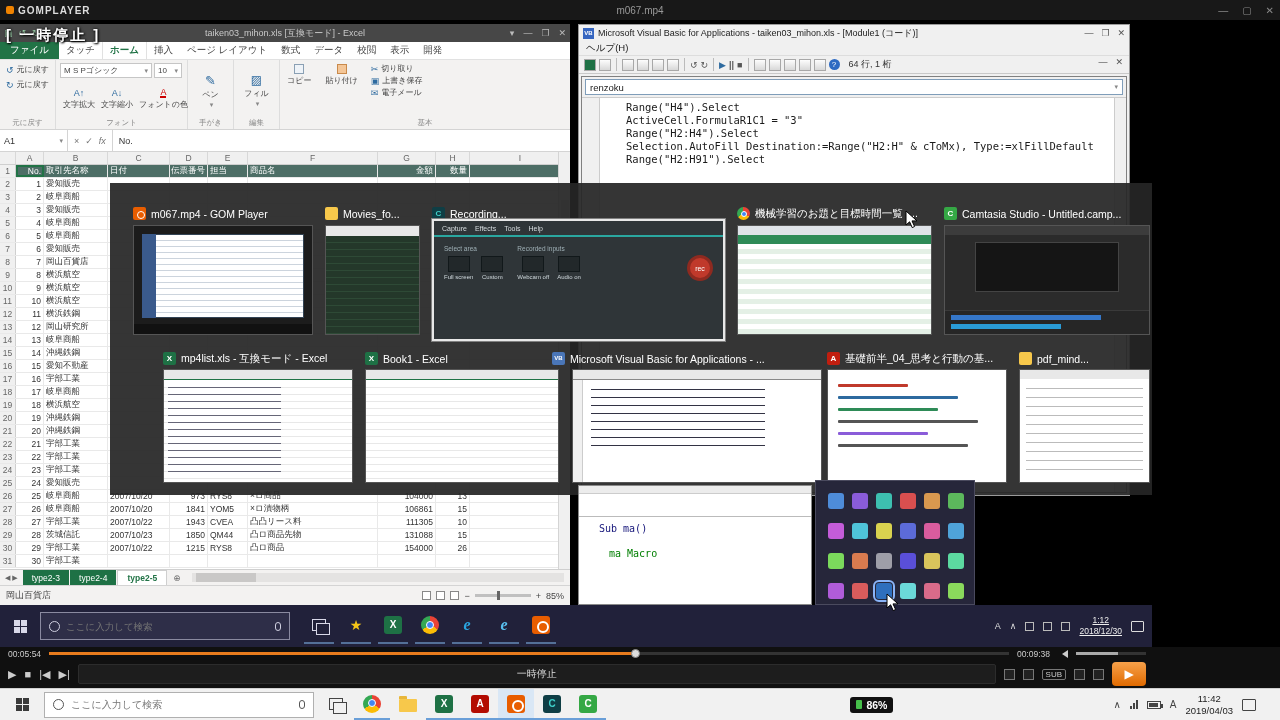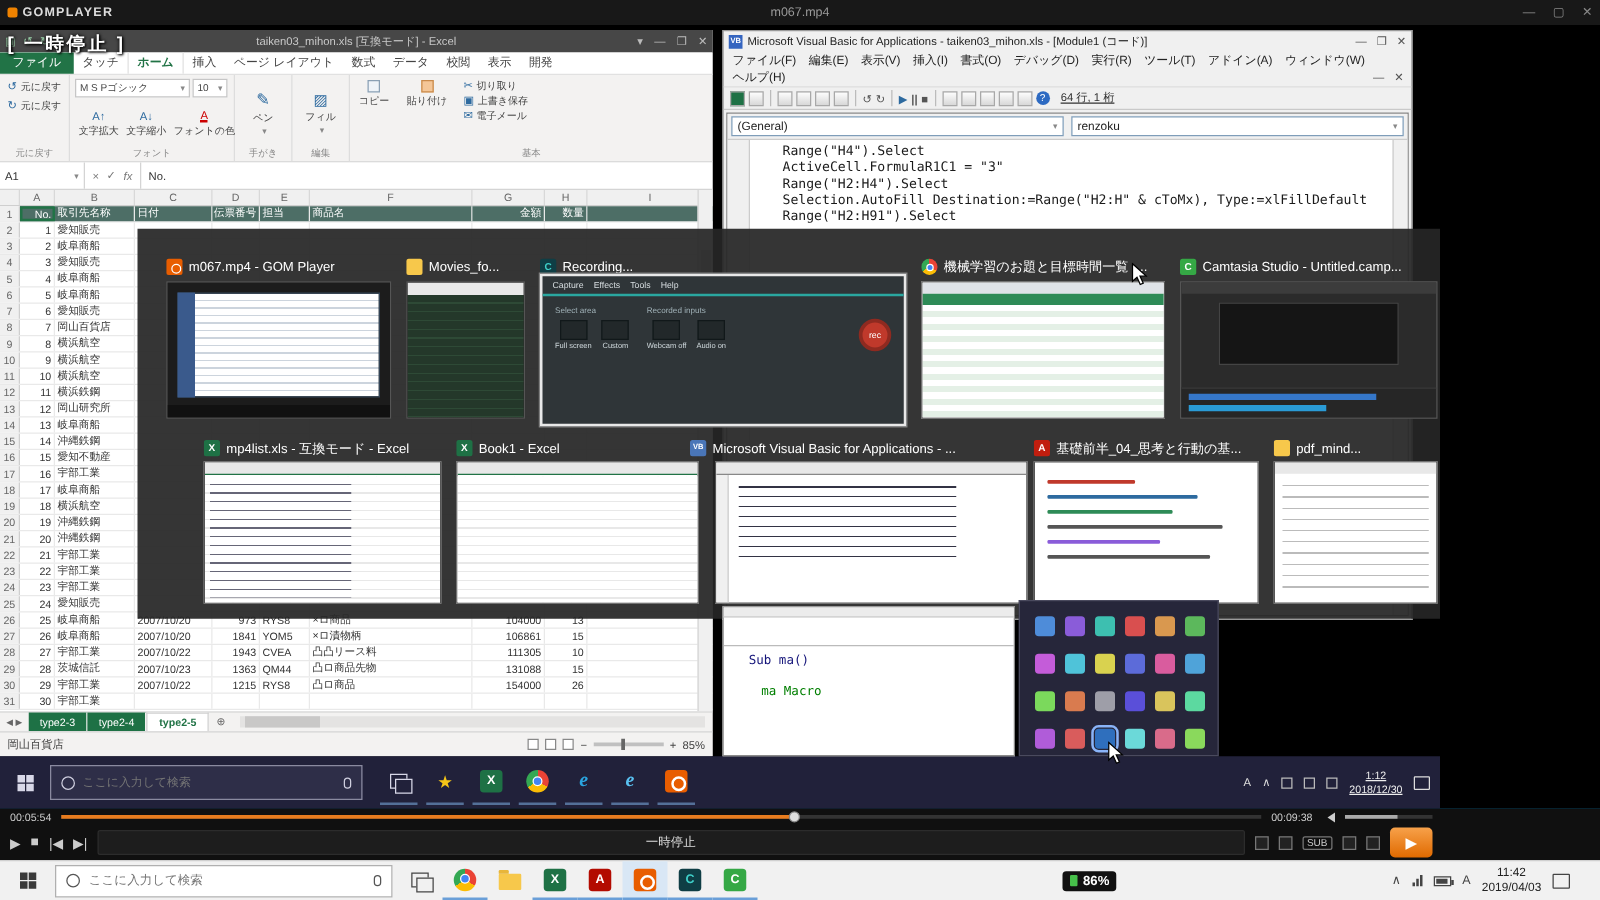--- a/index.html
+++ b/index.html
@@ -1,18 +1,18 @@
 <!DOCTYPE html>
 <html><head>
 <meta charset="utf-8">
 <style>
 *{margin:0;padding:0;box-sizing:border-box;}
 html,body{width:1280px;height:720px;overflow:hidden;background:#000;
   font-family:"Liberation Sans","DejaVu Sans",sans-serif;}
-#stage{position:relative;width:1280px;height:720px;background:#0ea5e9;}
+#stage{position:relative;width:1280px;height:720px;background:#ec4899;}
 
 
 #gom-titlebar{position:absolute;left:0;top:0;width:1280px;height:20px;background:#181818;
   display:flex;align-items:center;color:#bbb;font-size:10px;padding:0 6px;z-index:200;}
 .logo-dot{width:8px;height:8px;background:#f08300;border-radius:2px;margin-right:4px;}
 #gom-logo{font-weight:bold;color:#ddd;letter-spacing:1px;font-size:10px;}
 #gom-title{position:absolute;left:50%;transform:translateX(-50%);color:#999;}
 #gom-winctl{margin-left:auto;display:flex;gap:14px;color:#888;font-size:10px;}
 #gom-winctl span{cursor:default;}
 
@@ -115,21 +115,21 @@
 .vmenu-item{padding:0 5px;white-space:nowrap;}
 .vba-child-ctl{position:absolute;right:6px;top:16px;display:flex;gap:8px;color:#555;font-size:9px;}
 #vba-toolbar{height:19px;display:flex;align-items:center;gap:3px;padding:0 5px;
   border-top:1px solid #ddd;border-bottom:1px solid #c9c9c9;flex:none;}
 .tbico{width:12px;height:12px;background:linear-gradient(#fdfdfd,#d8d8d8);border:1px solid #a8a8a8;flex:none;}
 .tbico.xl{background:#1e7145;}
 .tbtxt{font-size:9px;line-height:12px;flex:none;}
 .tbsep{width:1px;height:13px;background:#bbb;margin:0 2px;flex:none;}
 .helpdot{width:11px;height:11px;border-radius:50%;background:#2d6ac2;color:#fff;font-size:8px;
   display:flex;align-items:center;justify-content:center;flex:none;}
-#vba-pos{margin-left:6px;white-space:nowrap;font-size:9px;color:#333;text-decoration:underline;}
+#vba-pos{margin-left:6px;white-space:nowrap;font-size:9px;color:#333;}
 #vba-codewin{flex:1;margin:2px;border:1px solid #808080;background:#fff;display:flex;
   flex-direction:column;overflow:hidden;}
 #vba-dropdowns{display:flex;gap:6px;padding:2px 3px;background:#f0f0f0;border-bottom:1px solid #ccc;flex:none;}
 .vdrop{flex:1;background:#fff;border:1px solid #7f9db9;height:16px;display:flex;align-items:center;
   justify-content:space-between;padding:0 4px;font-size:9.5px;}
 #vba-codearea{flex:1;display:flex;background:#fff;overflow:hidden;}
 .code-margin{width:18px;background:#f0f0f0;border-right:1px solid #ccc;flex:none;}
 #code-lines{flex:1;padding-top:3px;font-family:"DejaVu Sans Mono","Liberation Mono",monospace;
   font-size:10.5px;color:#1a1a1a;}
 .codeline{height:13px;padding-left:26px;white-space:pre;overflow:hidden;}
@@ -843,21 +843,21 @@
               <span class="xcell c-amt">111305</span>
               <span class="xcell c-qty">10</span>
               <span class="xcell c-fill"></span>
             </div>
 
             <div class="xrow">
               <span class="xcell c-r">29</span>
               <span class="xcell c-no">28</span>
               <span class="xcell c-name">茨城信託</span>
               <span class="xcell c-date">2007/10/23</span>
-              <span class="xcell c-slip">1363</span>
+              <span class="xcell c-slip">1850</span>
               <span class="xcell c-code">QM44</span>
               <span class="xcell c-item">凸ロ商品先物</span>
               <span class="xcell c-amt">131088</span>
               <span class="xcell c-qty">15</span>
               <span class="xcell c-fill"></span>
             </div>
 
             <div class="xrow">
               <span class="xcell c-r">30</span>
               <span class="xcell c-no">29</span>
@@ -919,32 +919,20 @@
       <div id="vba-titlebar">
         <span class="vba-appicon">VB</span>
         <span>Microsoft Visual Basic for Applications - taiken03_mihon.xls - [Module1 (コード)]</span>
         <span class="ctl">
           <span>—</span>
           <span>❐</span>
           <span>✕</span>
         </span>
       </div>
       <div id="vba-menus">
-        <div class="vmenu-row">
-          <span class="vmenu-item">ファイル(F)</span>
-            <span class="vmenu-item">編集(E)</span>
-            <span class="vmenu-item">表示(V)</span>
-            <span class="vmenu-item">挿入(I)</span>
-            <span class="vmenu-item">書式(O)</span>
-            <span class="vmenu-item">デバッグ(D)</span>
-            <span class="vmenu-item">実行(R)</span>
-            <span class="vmenu-item">ツール(T)</span>
-            <span class="vmenu-item">アドイン(A)</span>
-            <span class="vmenu-item">ウィンドウ(W)</span>
-        </div>
         <div class="vmenu-row">
           <span class="vmenu-item">ヘルプ(H)</span>
         </div>
         <span class="vba-child-ctl">
           <span>—</span>
           <span>✕</span>
         </span>
       </div>
       <div id="vba-toolbar">
         <span class="tbico xl"></span>
@@ -965,24 +953,20 @@
         <span class="tbico"></span>
         <span class="tbico"></span>
         <span class="tbico"></span>
         <span class="tbico"></span>
         <span class="tbico"></span>
         <span class="helpdot">?</span>
         <span id="vba-pos">64 行, 1 桁</span>
       </div>
       <div id="vba-codewin">
         <div id="vba-dropdowns">
-          <div class="vdrop">
-            <span>(General)</span>
-              <span class="dar">▾</span>
-          </div>
           <div class="vdrop">
             <span>renzoku</span>
               <span class="dar">▾</span>
           </div>
         </div>
         <div id="vba-codearea">
           <div class="code-margin"></div>
           <div id="code-lines">
             <div class="codeline">Range("H4").Select</div>
               <div class="codeline">ActiveCell.FormulaR1C1 = "3"</div>

